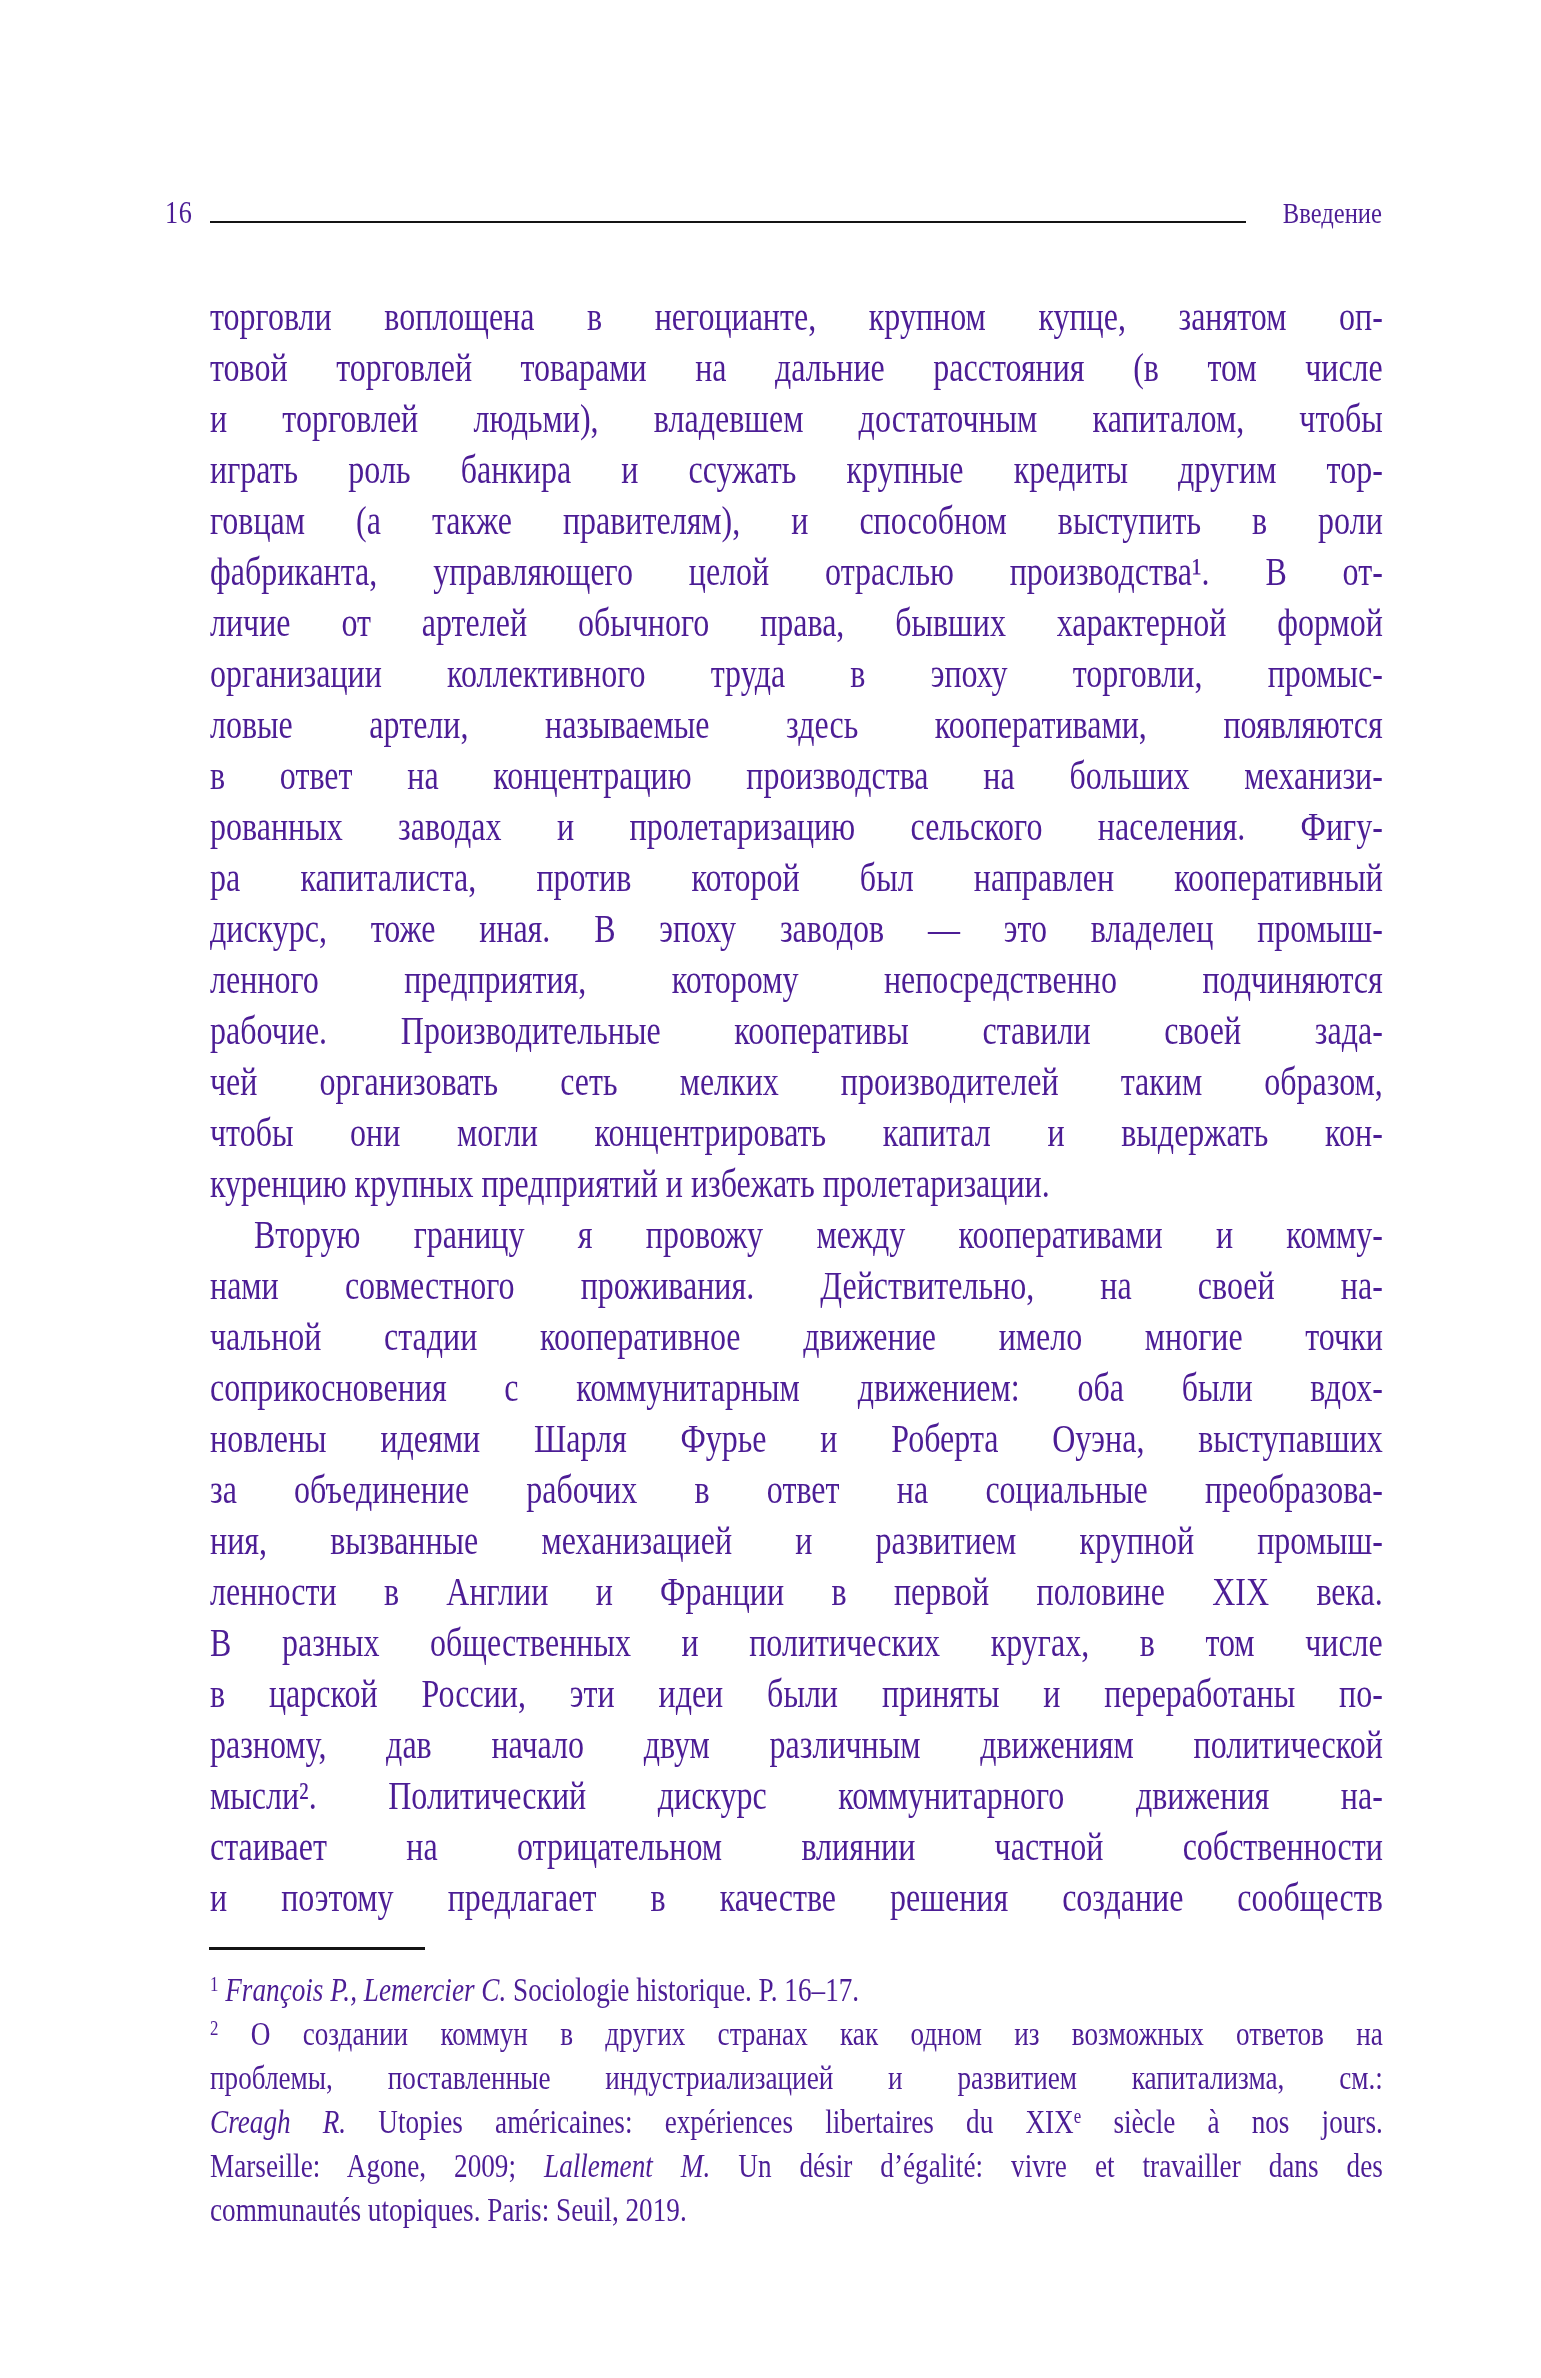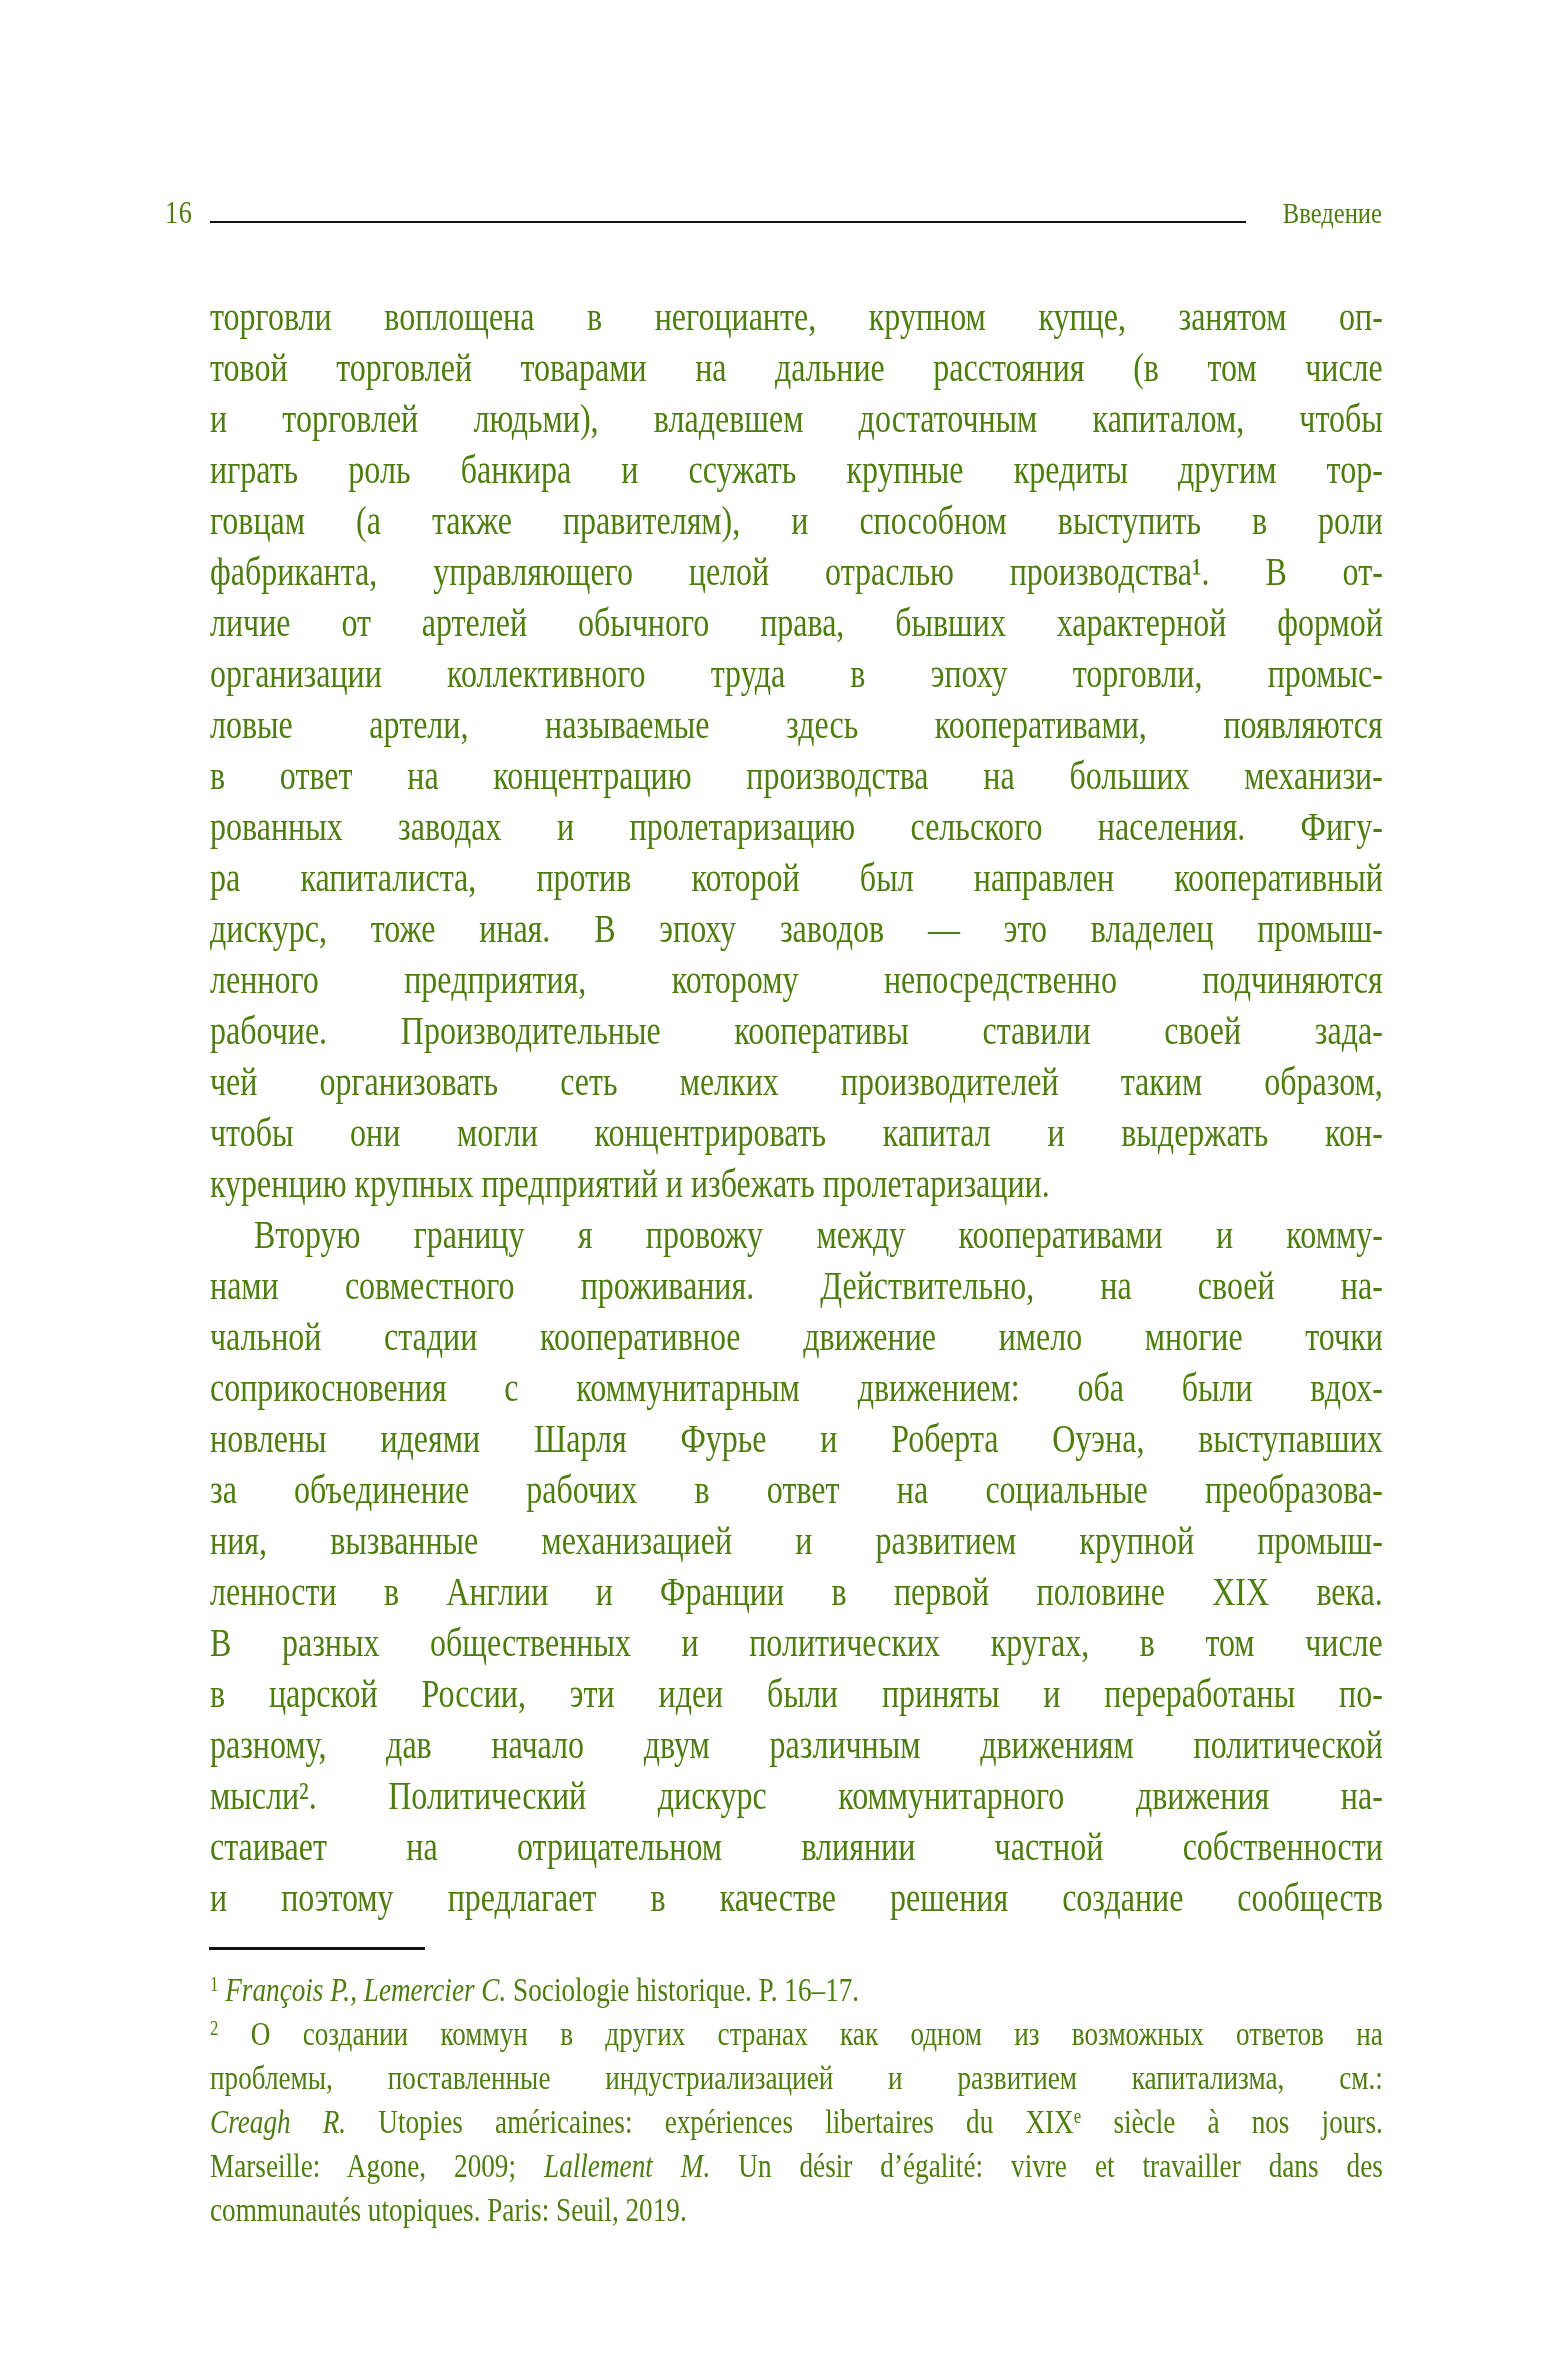--- a/index.html
+++ b/index.html
@@ -6,21 +6,21 @@
     margin: 0;
     padding: 0;
     background: #e8e8e8;
   }
   #page {
     position: relative;
     width: 1542px;
     height: 2378px;
     background: #ffffff;
     font-family: "Liberation Serif", "DejaVu Serif", serif;
-    color: #4d7c0f;
+    color: #4c1d95;
     overflow: hidden;
   }
 
   
   #header {
     position: absolute;
     left: 165px;
     top: 189px;
     width: 1217px;
     height: 39px;

